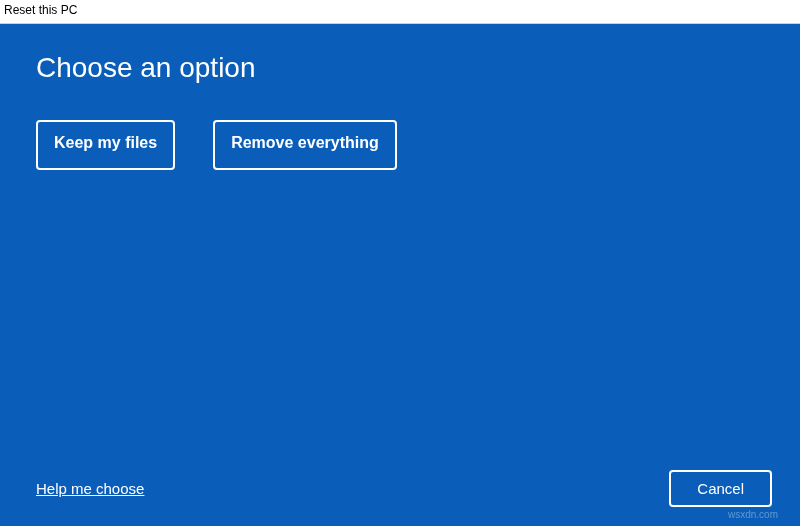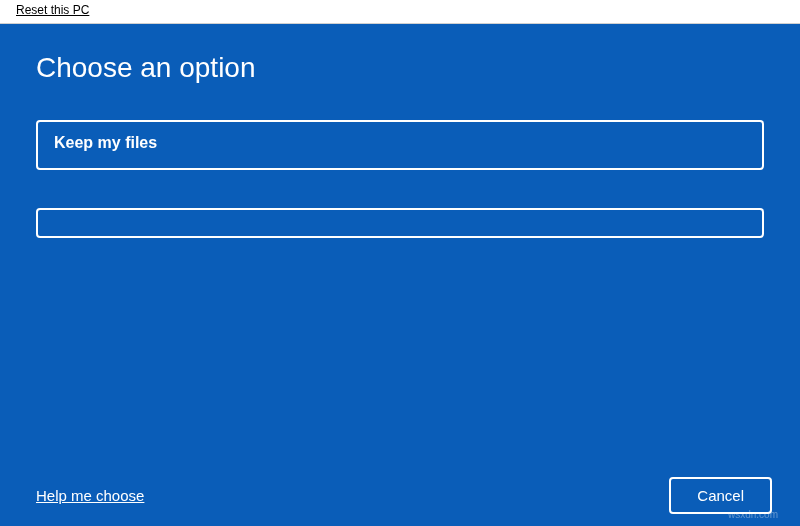--- a/index.html
+++ b/index.html
@@ -10,43 +10,42 @@
     body {
       width: 800px;
       height: 526px;
       font-family: "Segoe UI", Tahoma, sans-serif;
       background: #ffffff;
       overflow: hidden;
     }
     .titlebar {
       height: 24px;
       background: #ffffff;
-      padding: 3px 16px;
+      padding: 3px 4px;
       font-size: 12px;
       color: #000000;
       border-bottom: 1px solid #d0d0d0;
-      text-decoration: underline;
     }
     .dialog-body {
       height: 502px;
       background: #0a5db8;
       padding: 28px 36px 28px 36px;
       display: flex;
       flex-direction: column;
       position: relative;
     }
     .dialog-heading {
       color: #ffffff;
       font-size: 28px;
       font-weight: 300;
       margin-bottom: 36px;
     }
     .options-container {
       display: flex;
-      flex-direction: column;
+      flex-direction: row;
       gap: 38px;
     }
     .option-card {
       border: 2px solid #ffffff;
       border-radius: 4px;
       padding: 12px 16px 14px 16px;
       cursor: pointer;
       color: #ffffff;
     }
     .option-title {
@@ -56,21 +55,21 @@
     }
     .option-desc {
       font-size: 15px;
       font-weight: 400;
       color: rgba(255,255,255,0.92);
     }
     .footer {
       position: absolute;
       left: 36px;
       right: 28px;
-      bottom: 12px;
+      bottom: 19px;
       display: flex;
       align-items: center;
       justify-content: space-between;
     }
     .help-link {
       color: #ffffff;
       font-size: 15px;
       text-decoration: underline;
       cursor: pointer;
     }
@@ -104,20 +103,21 @@
 
   <h1 class="dialog-heading">Choose an option</h1>
 
   <div class="options-container">
 
     <div class="option-card">
       <div class="option-title">Keep my files</div>
     </div>
 
     <div class="option-card">
+      <div class="option-title">Remove everything</div>
     </div>
 
   </div>
 
   <div class="footer">
     <a class="help-link">Help me choose</a>
     <button class="cancel-button">Cancel</button>
   </div>
 
   <div class="watermark">wsxdn.com</div>

